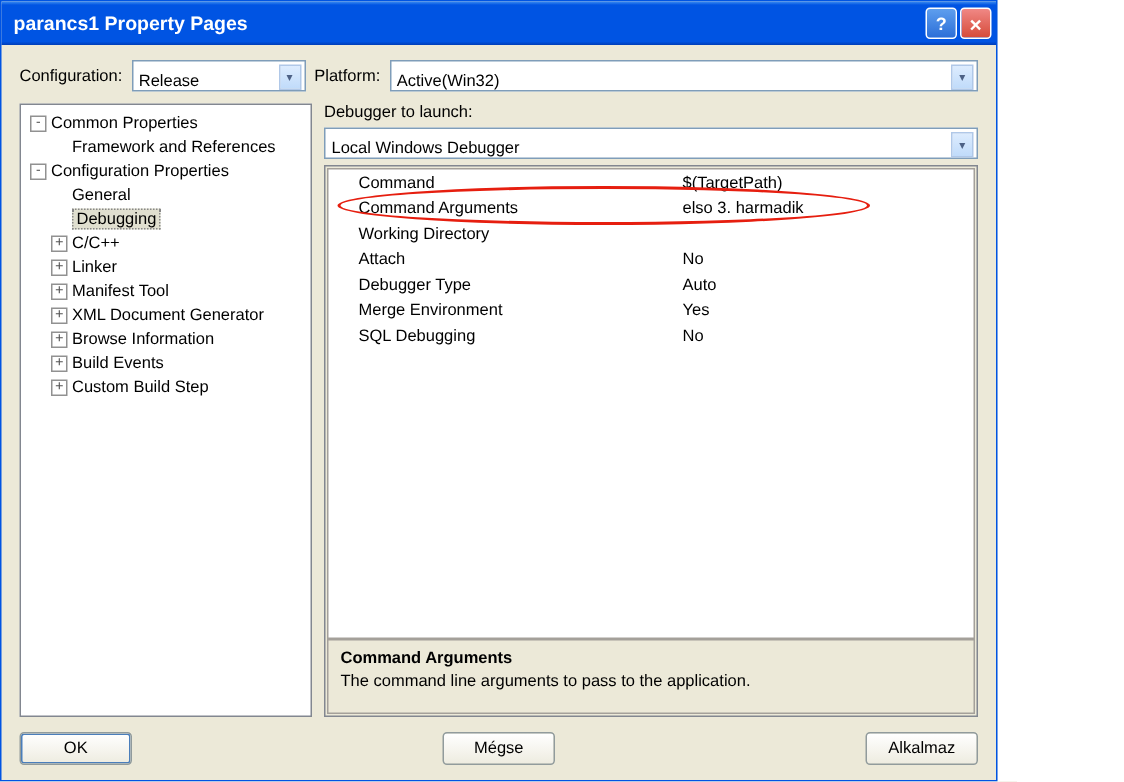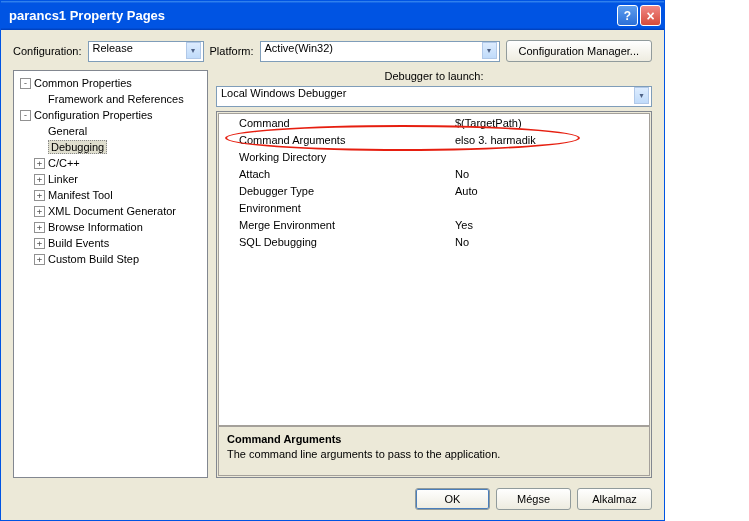--- a/index.html
+++ b/index.html
@@ -7,44 +7,44 @@
 .window { width: 665px; height: 521px; border: 1px solid #0054e3; background: #ece9d8; display: flex; flex-direction: column; }
 .titlebar { height: 29px; background: linear-gradient(to bottom, #3c8cf0 0%, #0054e3 8%, #0054e3 92%, #003db7 100%); display: flex; align-items: center; padding: 0 3px 0 8px; color: #fff; }
 .titlebar-title { flex: 1; font-weight: bold; font-size: 13px; }
 .titlebar-btns { display: flex; gap: 2px; }
 .titlebar-btn { width: 21px; height: 21px; border-radius: 3px; border: 1px solid #fff; display: flex; align-items: center; justify-content: center; color: #fff; font-weight: bold; font-size: 12px; }
 .help-btn { background: linear-gradient(to bottom, #5e9eee, #2c6fd8); }
 .close-btn { background: linear-gradient(to bottom, #f08885, #d64b3a); font-family: Arial; font-size: 14px; }
 .content { flex: 1; padding: 10px 12px; display: flex; flex-direction: column; gap: 8px; }
 .top-row { display: flex; align-items: center; gap: 6px; }
 .top-row label { white-space: nowrap; }
-.combo { background: #fff; border: 1px solid #7f9db9; height: 21px; display: flex; align-items: flex-start; padding: 0 2px 0 4px; font-size: 11px; gap: 24px; }
+.combo { background: #fff; border: 1px solid #7f9db9; height: 21px; display: flex; align-items: flex-end; padding: 0 2px 0 4px; font-size: 11px; gap: 24px; }
 .combo-text { flex: 1; }
 .combo-arrow { width: 15px; height: 17px; background: linear-gradient(to bottom, #ddecfe, #c0dbfa); border: 1px solid #b0c8e8; display: flex; align-items: center; justify-content: center; font-size: 8px; color: #4d6185; }
 .btn { background: linear-gradient(to bottom, #fff, #eeece0); border: 1px solid #919b9c; border-radius: 3px; height: 22px; padding: 0 12px; font-size: 11px; font-family: inherit; cursor: pointer; }
 .main-row { flex: 1; display: flex; gap: 8px; min-height: 0; }
 .tree-panel { width: 195px; background: #fff; border: 1px solid #828790; padding: 4px 2px; overflow: auto; }
 .tree { list-style: none; }
 .tree-row { display: flex; align-items: center; height: 16px; white-space: nowrap; cursor: pointer; }
 .tree-expander { width: 11px; height: 11px; border: 1px solid #919191; background: #fff; display: inline-flex; align-items: center; justify-content: center; font-size: 9px; line-height: 1; margin-right: 3px; font-family: monospace; color: #555; }
 .tree-spacer { display: inline-block; width: 14px; }
 .tree-indent-1 { padding-left: 4px; }
 .tree-indent-2 { padding-left: 18px; }
 .tree-selected { background: #e0dfcf; border: 1px dotted #888; padding: 0 2px; }
 .right-panel { flex: 1; display: flex; flex-direction: column; gap: 4px; min-width: 0; }
-.launch-label { margin-top: 0; text-align: center; }
+.launch-label { margin-top: 0; }
 .grid-panel { flex: 1; border: 1px solid #828790; background: #ece9d8; padding: 1px; display: flex; flex-direction: column; min-height: 0; }
 .grid-body { flex: 1; background: #fff; border: 1px solid #a4a09a; overflow: hidden; position: relative; }
 .grid-table { width: 100%; border-collapse: collapse; }
 .grid-table td { height: 17px; padding: 1px 16px; font-size: 11px; vertical-align: middle; white-space: nowrap; }
 .grid-table td:first-child { width: 220px; padding-left: 20px; }
 .red-ellipse { position: absolute; left: 6px; top: 11px; width: 355px; height: 26px; border: 2px solid #e61e0f; border-radius: 50%; pointer-events: none; }
 .desc-panel { height: 50px; border: 1px solid #a4a09a; background: #ece9d8; padding: 6px 8px; }
 .desc-title { font-weight: bold; margin-bottom: 3px; }
-.bottom-row { display: flex; justify-content: flex-end; gap: 6px; padding-top: 2px; }
+.bottom-row { display: flex; justify-content: space-between; gap: 6px; padding-top: 2px; }
 .bottom-row .btn { width: 75px; }
 .btn-default { box-shadow: 0 0 0 1px #4a7ebb inset; }
 </style>
 </head>
 <body>
 
 <div class="window">
 
   <div class="titlebar">
     <div class="titlebar-title">parancs1 Property Pages</div>
@@ -63,21 +63,20 @@
       <label>Configuration:</label>
       <div class="combo" style="width:116px">
         <span class="combo-text">Release</span>
         <span class="combo-arrow">▾</span>
       </div>
       <label>Platform:</label>
       <div class="combo" style="flex:1">
         <span class="combo-text">Active(Win32)</span>
         <span class="combo-arrow">▾</span>
       </div>
-      <button class="btn">Configuration Manager...</button>
     </div>
 
     <div class="main-row">
       <div class="tree-panel">
         <ul class="tree">
           <li class="tree-row tree-indent-1">
               <span class="tree-expander">-</span>
               <span>Common Properties</span>
             </li>
           <li class="tree-row tree-indent-2">
@@ -152,24 +151,20 @@
                   </tr>
               <tr>
                     <td>Attach</td>
                     <td>No</td>
                   </tr>
               <tr>
                     <td>Debugger Type</td>
                     <td>Auto</td>
                   </tr>
               <tr>
-                    <td>Environment</td>
-                    <td></td>
-                  </tr>
-              <tr>
                     <td>Merge Environment</td>
                     <td>Yes</td>
                   </tr>
               <tr>
                     <td>SQL Debugging</td>
                     <td>No</td>
                   </tr>
             </tbody>
               </table>
             <div class="red-ellipse"></div>

